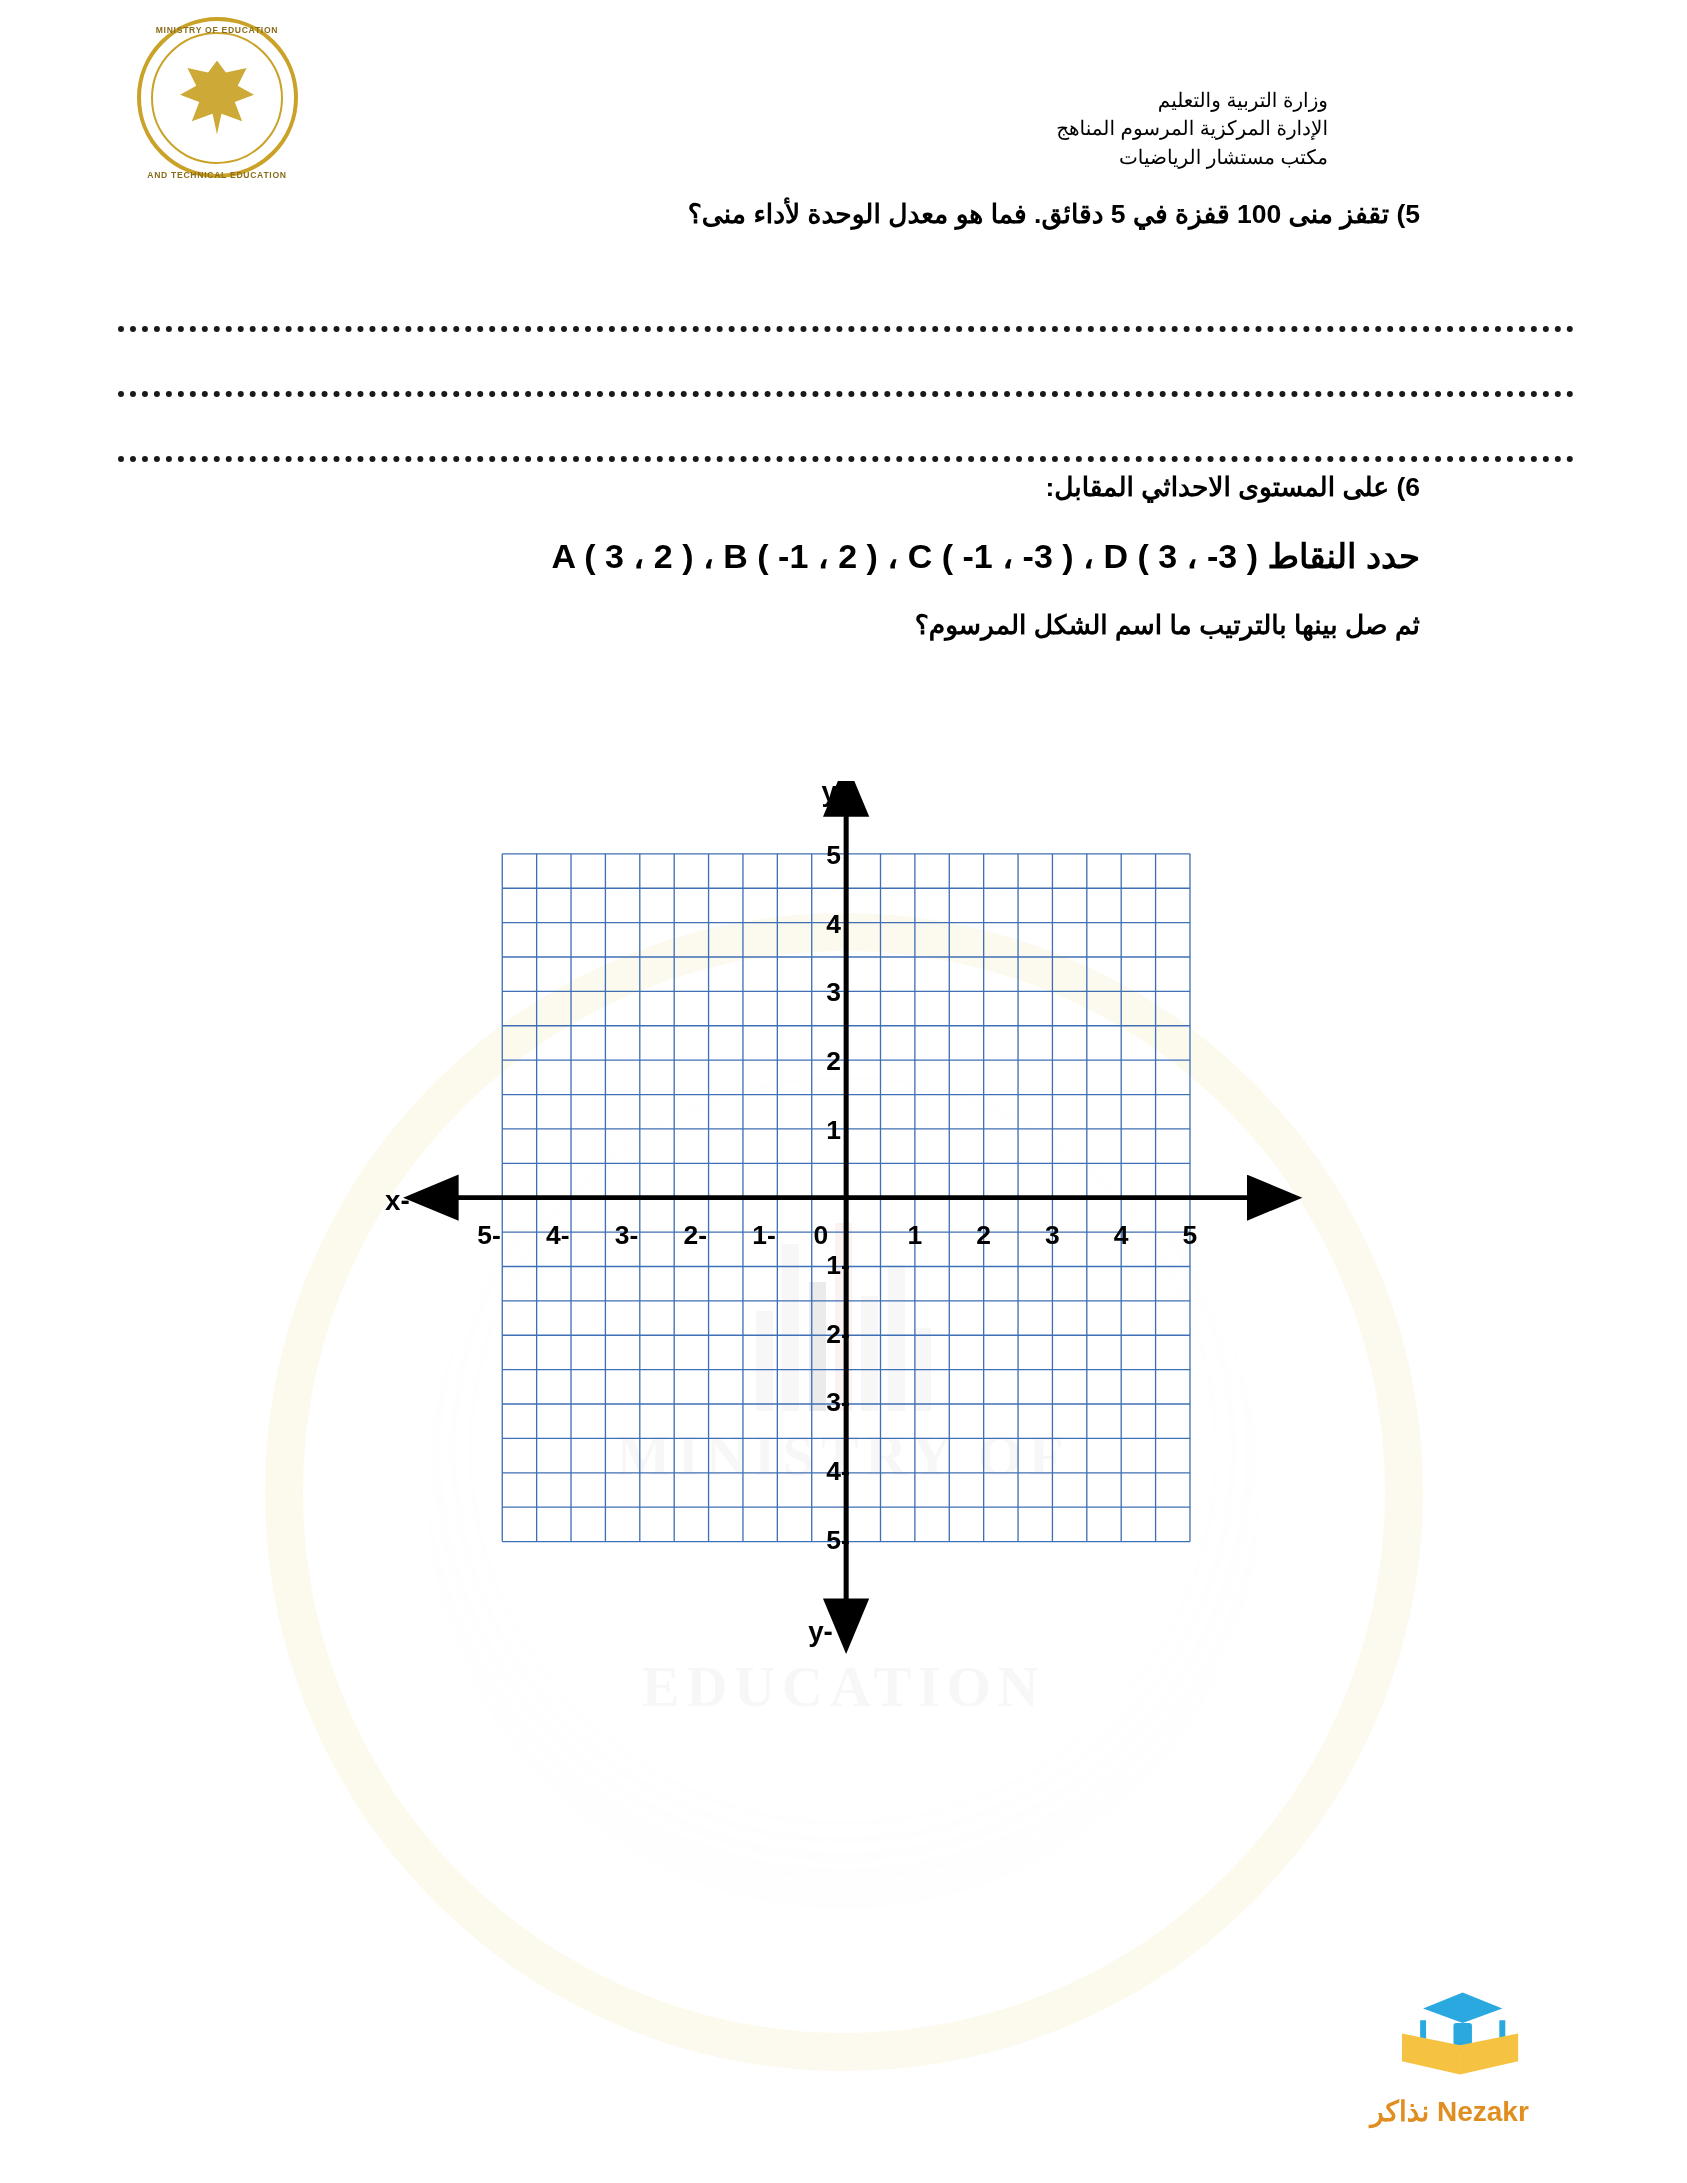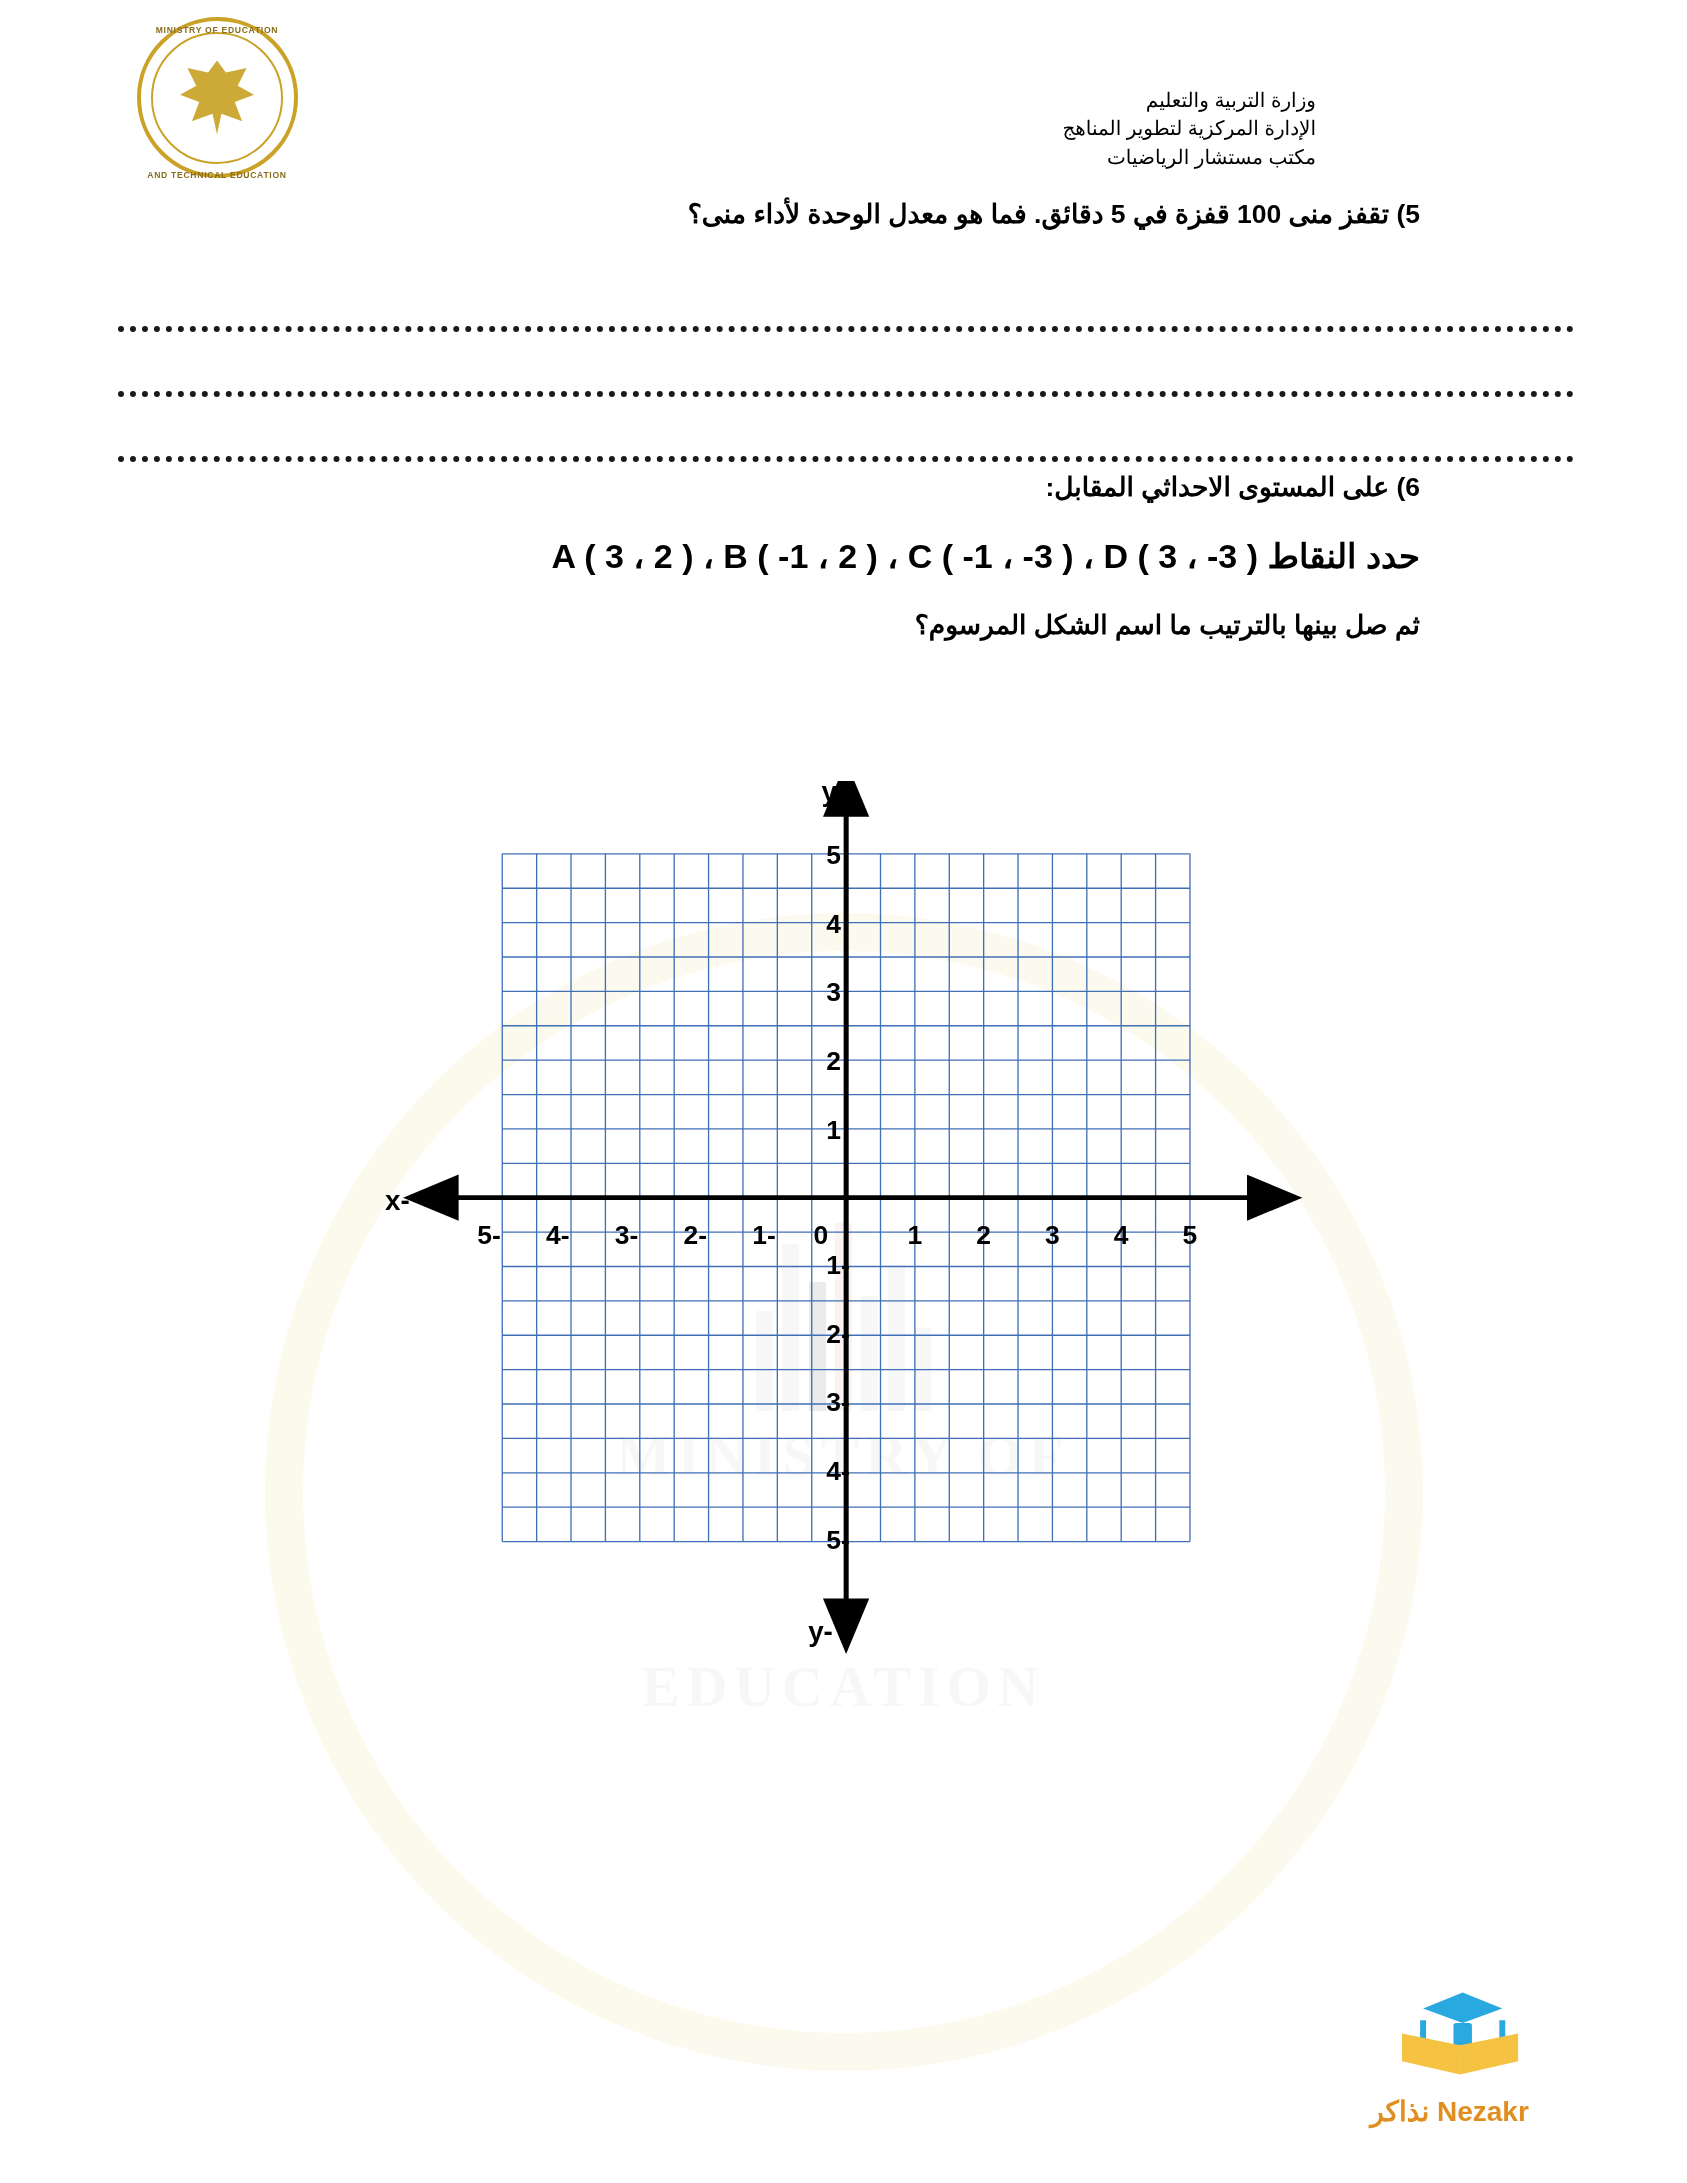--- a/index.html
+++ b/index.html
@@ -125,21 +125,21 @@
     font-weight: bold;
     color: #8a6d1b;
     font-family: "Liberation Sans", sans-serif;
     letter-spacing: 0.7px;
   }
   .logo .arc-top { top: 10.6px; }
   .logo .arc-bot { bottom: 5.3px; }
 
   .ministry-lines {
     position: absolute;
-    right: 130px;
+    right: 118px;
     top: 86px;
     text-align: right;
     direction: rtl;
     font-size: 20px;
     line-height: 1.42;
     font-weight: 400;
     color: #000;
   }
 
   
@@ -255,21 +255,21 @@
   <div class="logo">
     <div class="ring-out"></div>
     <div class="ring-in"></div>
     <div class="eagle"></div>
     <div class="arc-top">MINISTRY OF EDUCATION</div>
     <div class="arc-bot">AND TECHNICAL EDUCATION</div>
   </div>
 
   <div class="ministry-lines">
     <div>وزارة التربية والتعليم</div>
-    <div>الإدارة المركزية لتطوير المناهج</div>
+    <div>الإدارة المركزية المرسوم المناهج</div>
     <div>مكتب مستشار الرياضيات</div>
   </div>
 </div>
 
 <div class="content">
 
   <div class="q" id="q5">5) تقفز منى 100 قفزة في 5 دقائق. فما هو معدل الوحدة لأداء منى؟</div>
 
   <div class="dots" id="dots1"></div>
   <div class="dots" id="dots2"></div>

